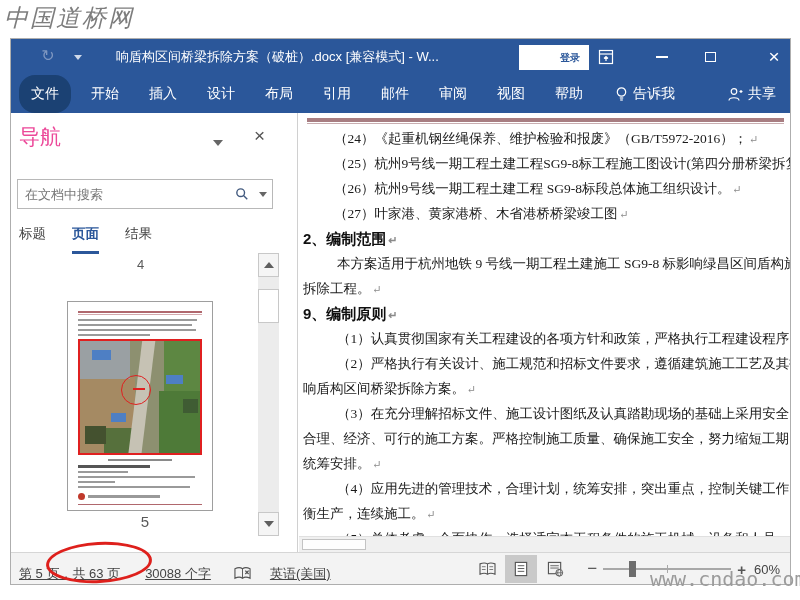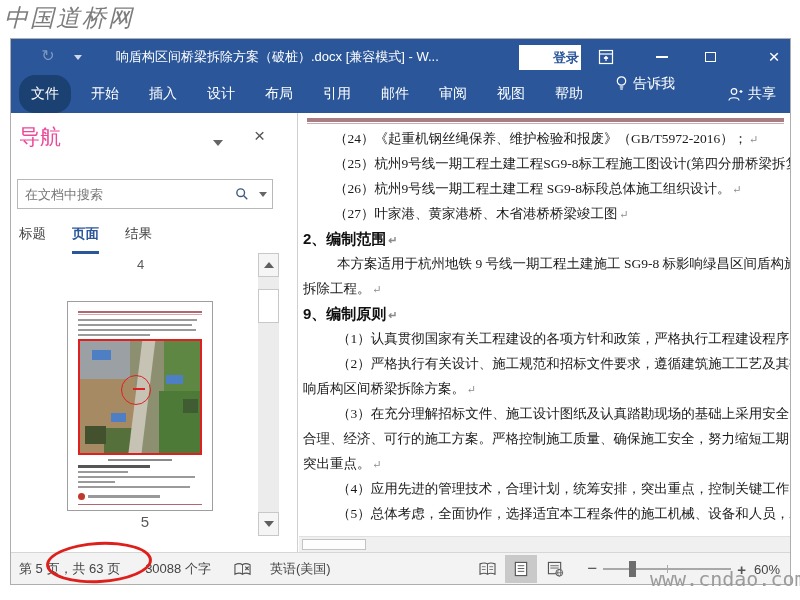--- a/index.html
+++ b/index.html
@@ -18,39 +18,39 @@
 
   
   .titlebar { position:absolute; left:0; top:0; right:0; height:36px; background:#2b579a; }
   .qat { position:absolute; left:28px; top:8px; width:18px; height:18px; color:#7d96c0;
          font-size:16px; line-height:18px; text-align:center; }
   .qat-caret { position:absolute; left:63px; top:16px; width:0; height:0;
                border-left:4px solid transparent; border-right:4px solid transparent;
                border-top:5px solid #cfd9ea; }
   .doc-title { position:absolute; left:105px; top:0; height:36px; line-height:36px;
                color:#ffffff; font-size:13px; white-space:nowrap; }
-  .login-btn { position:absolute; left:508px; top:6px; width:62px; height:25px;
-               background:#ffffff; color:#2b579a; font-size:13px; font-weight:bold;
+  .login-btn { position:absolute; left:508px; top:6px; width:70px; height:25px;
+               background:#ffffff; color:#2b579a; font-size:10px; font-weight:bold;
                border:none; text-align:center; line-height:25px; cursor:pointer;padding-left:32px; }
   .win-ctl { position:absolute; top:0; width:30px; height:36px; display:flex;
              align-items:center; justify-content:center; color:#fff; }
   .ctl-ribbonopts { left:580px; }
   .ctl-min  { left:636px; }
   .ctl-max  { left:684px; }
   .ctl-close{ left:748px; font-size:19px; font-weight:400; }
   .minbar { width:12px; height:2px; background:#fff; }
   .maxbox { width:11px; height:10px; border:1px solid #fff; }
 
   
   .tabbar { position:absolute; left:0; top:36px; right:0; height:38px; background:#2b579a;
             display:flex; align-items:stretch; padding-left:8px; }
   .rtab { color:#ffffff; font-size:14px; padding:0 10px; display:flex; align-items:center;
           white-space:nowrap; cursor:pointer; margin-right:10px;border-radius:16px; }
   .rtab.file { background:#1b4173; padding:0 12px; }
-  .tellme { display:flex; align-items:flex-start; gap:5px; color:#fff; font-size:14px;
+  .tellme { display:flex; align-items:center; gap:5px; color:#fff; font-size:14px;
             margin-left:12px; cursor:pointer; white-space:nowrap; }
   .share { display:flex; align-items:center; gap:5px; color:#fff; font-size:14px;
            margin-left:auto; margin-right:14px; cursor:pointer; white-space:nowrap; }
 
   
   .main { position:absolute; left:0; top:74px; right:0; bottom:32px; background:#fff; }
 
   
   .navpane { position:absolute; left:0; top:0; bottom:0; width:287px; background:#fff;
              border-right:1px solid #d0d0d0; }
@@ -138,21 +138,21 @@
                font-family:"Liberation Sans",sans-serif; color:#101010; }
   .pmark { color:#8a8a8a; font-size:11px; margin-left:2px; }
   .hscroll { position:absolute; left:0; right:0; bottom:0; height:16px; background:#f0f0f0;
              border-top:1px solid #e0e0e0; z-index:5; }
   .hthumb { position:absolute; left:3px; top:2px; width:64px; height:11px; background:#fdfdfd;
             border:1px solid #c3c3c3; cursor:grab; }
 
   
   .statusbar { position:absolute; left:0; right:0; bottom:0; height:32px; background:#f3f3f3;
                border-top:1px solid #d6d6d6; font-size:13px; color:#444; }
-  .sb-left { position:absolute; left:8px; top:0; height:32px; display:flex; align-items:center; }
+  .sb-left { position:absolute; left:8px; top:12px; height:32px; display:flex; align-items:flex-start;text-decoration:underline; }
   .sb-item { cursor:pointer; white-space:nowrap; }
   .sb-pages { margin-right:25px; }
   .sb-words { margin-right:22px; }
   .sb-proof { margin-right:18px; display:flex; align-items:center; }
   .sb-right { position:absolute; right:10px; top:0; height:32px; display:flex; align-items:center; }
   .view-btn { width:32px; height:28px; display:flex; align-items:center; justify-content:center;
               cursor:pointer; margin-left:2px; }
   .view-btn.active { background:#c9c9c9; }
   .zoom-out { margin-left:16px; font-size:17px; color:#555; cursor:pointer; }
   .zoom-track { position:relative; width:128px; height:2px; background:#a8a8a8; margin:0 6px; }
@@ -313,22 +313,23 @@
         <div class="dl list"><span>（27）叶家港、黄家港桥、木省港桥桥梁竣工图</span><span class="pmark">↵</span></div>
         <div class="dl heading"><span>2、编制范围</span><span class="pmark">↵</span></div>
         <div class="dl indent"><span>本方案适用于杭州地铁 9 号线一期工程土建施工 SG9-8 标影响绿昌区间盾构施工桥梁</span><span class="pmark"></span></div>
         <div class="dl flush"><span>拆除工程。</span><span class="pmark">↵</span></div>
         <div class="dl heading"><span>9、编制原则</span><span class="pmark">↵</span></div>
         <div class="dl indent"><span>（1）认真贯彻国家有关工程建设的各项方针和政策，严格执行工程建设程序。</span></div>
         <div class="dl indent"><span>（2）严格执行有关设计、施工规范和招标文件要求，遵循建筑施工工艺及其技术规律</span><span class="pmark"></span></div>
         <div class="dl flush"><span>响盾构区间桥梁拆除方案。</span><span class="pmark">↵</span></div>
         <div class="dl indent"><span>（3）在充分理解招标文件、施工设计图纸及认真踏勘现场的基础上采用安全、先进</span><span class="pmark"></span></div>
         <div class="dl flush"><span>合理、经济、可行的施工方案。严格控制施工质量、确保施工安全，努力缩短工期，降低</span><span class="pmark"></span></div>
-        <div class="dl flush"><span>突出重点。</span><span class="pmark">↵</span></div>
+        <div class="dl flush"><span>统筹安排。</span><span class="pmark">↵</span></div>
         <div class="dl indent"><span>（4）应用先进的管理技术，合理计划，统筹安排，突出重点，控制关键工作，实现均</span><span class="pmark"></span></div>
+        <div class="dl flush"><span>衡生产，连续施工。</span><span class="pmark">↵</span></div>
         <div class="dl indent"><span>（5）总体考虑，全面协作，选择适宜本工程条件的施工机械、设备和人员，发挥设备</span><span class="pmark"></span></div>
       </div>
       <div class="hscroll">
         <div class="hthumb"></div>
       </div>
     </div>
   </div>
 
   <div class="statusbar">
     <div class="sb-left">

